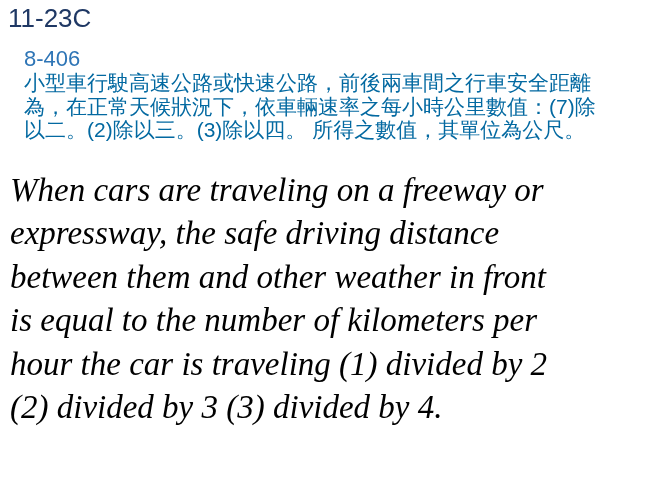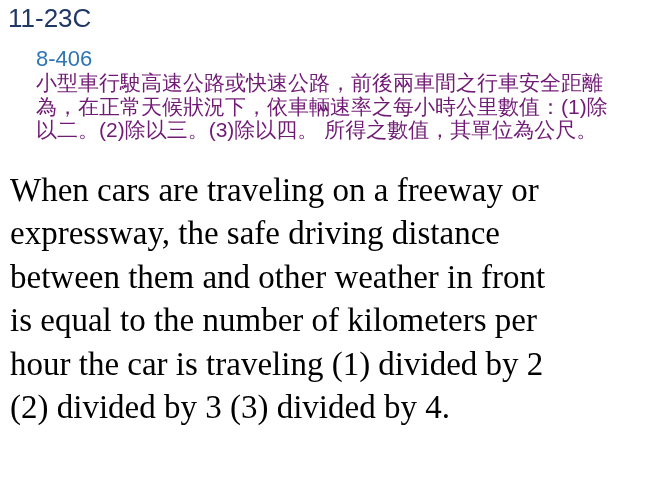--- a/index.html
+++ b/index.html
@@ -17,62 +17,63 @@
     background: #ffffff;
   }
   .question-code {
     margin: 4px 0 0 8px;
     font-size: 26px;
     line-height: 28px;
     color: #1f3864;
     font-family: "Liberation Sans", sans-serif;
   }
   .sub-block {
-    margin-left: 36px;
+    margin-left: 24px;
     margin-top: 15px;
   }
   .question-number {
     font-size: 22px;
     line-height: 24px;
     color: #2e75b6;
     font-family: "Liberation Sans", sans-serif;
   }
   .chinese-paragraph {
-    color: #701a75;
+    color: #0369a1;
     font-size: 21px;
     line-height: 23.5px;
     font-family: "Liberation Sans", sans-serif;
   }
   .chinese-line {
     white-space: nowrap;
   }
   .english-paragraph {
     margin: 27px 0 0 10px;
     color: #000000;
     font-family: "Liberation Serif", serif;
     font-size: 33px;
     line-height: 43.5px;
   }
   .english-line {
     white-space: nowrap;
+    font-style: italic;
   }
 </style>
 </head>
 <body>
 
 <div class="page">
 
   <div class="question-code">11-23C</div>
 
   <div class="sub-block">
     <div class="question-number">8-406</div>
 
     <div class="chinese-paragraph">
       <div class="chinese-line">小型車行駛高速公路或快速公路，前後兩車間之行車安全距離</div>
-      <div class="chinese-line">為，在正常天候狀況下，依車輛速率之每小時公里數值：(1)除</div>
+      <div class="chinese-line">為，在正常天候狀況下，依車輛速率之每小時公里數值：(7)除</div>
       <div class="chinese-line">以二。(2)除以三。(3)除以四。 所得之數值，其單位為公尺。</div>
     </div>
   </div>
 
   <div class="english-paragraph">
     <div class="english-line">When cars are traveling on a freeway or</div>
     <div class="english-line">expressway, the safe driving distance</div>
     <div class="english-line">between them and other weather in front</div>
     <div class="english-line">is equal to the number of kilometers per</div>
     <div class="english-line">hour the car is traveling (1) divided by 2</div>

